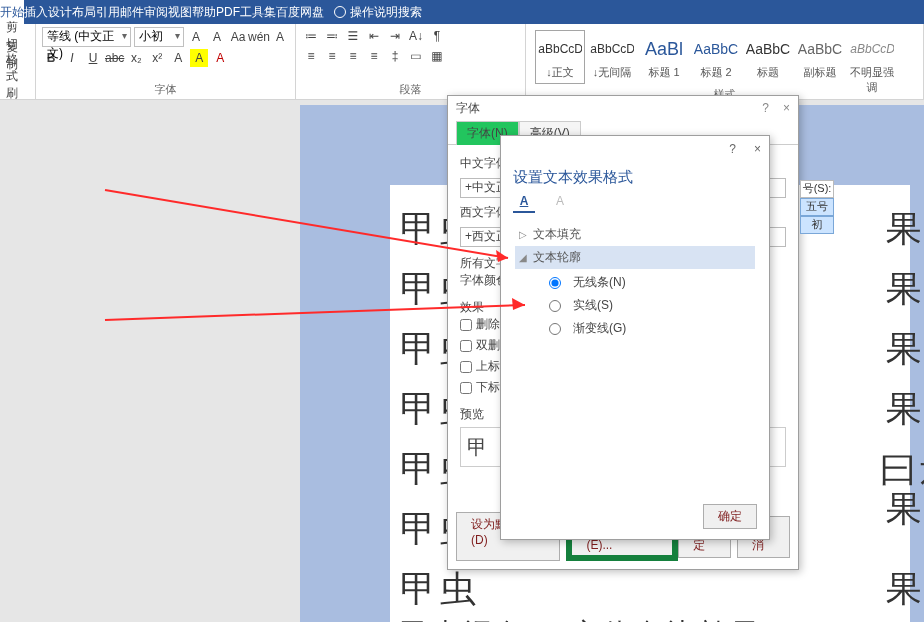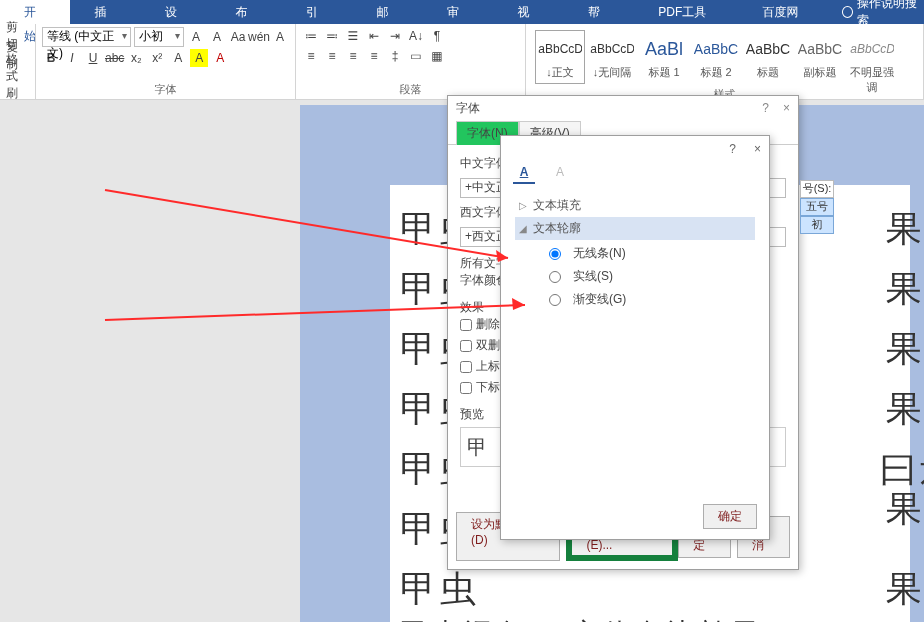--- a/index.html
+++ b/index.html
@@ -1,18 +1,18 @@
 <!DOCTYPE html>
 <html><head>
 <meta charset="utf-8">
 <style>
 *{margin:0;padding:0;box-sizing:border-box;font-family:"Microsoft YaHei","SimSun",sans-serif;font-size:12px}
 body{background:#e6e6e6;width:924px;height:622px;overflow:hidden;position:relative}
 .ribbon-tabs{background:#2b579a;height:24px;display:flex;align-items:center;color:#fff}
-.ribbon-tabs .tab{padding:0 24px;height:24px;line-height:24px;cursor:pointer}
+.ribbon-tabs .tab{padding:0 0;height:24px;line-height:24px;cursor:pointer}
 .ribbon-tabs .tab.active{background:#fff;color:#2b579a}
 .ribbon-tabs .tip{margin-left:10px;display:flex;align-items:center;gap:4px}
 .ribbon-tabs .bulb{width:12px;height:12px;border:1px solid #fff;border-radius:50%;display:inline-block}
 .ribbon{background:#ffffff;height:76px;border-bottom:1px solid #d4d4d4;display:flex}
 .grp{border-right:1px solid #d4d4d4;padding:3px 6px 2px 6px;display:flex;flex-direction:column;justify-content:space-between}
 .grp .controls{display:flex;flex-direction:column;gap:2px}
 .grp .row{display:flex;align-items:center;gap:3px}
 .grp .lbl{text-align:center;color:#666;font-size:11px}
 .btn-s{min-width:18px;height:18px;display:flex;align-items:center;justify-content:center;color:#444;cursor:pointer}
 .sel{border:1px solid #c0c0c0;background:#fff;height:20px;padding:0 14px 0 4px;position:relative;min-width:50px}
@@ -260,20 +260,21 @@
       <div class="btn">取消</div>
     </div>
   </div>
 </div>
 
 <div class="dlg dlg-effect">
   <div class="titlebar">
     <span>?</span>
     <span>×</span>
   </div>
+  <div class="hd">设置文本效果格式</div>
   <div class="mode-icons">
     <div class="mode-icon active">
         <span style="text-decoration:underline;font-weight:bold">A</span>
       </div>
     <div class="mode-icon">
         <span style="color:#bbb">A</span>
       </div>
   </div>
   <div class="tree">
     <div class="tree-item">

